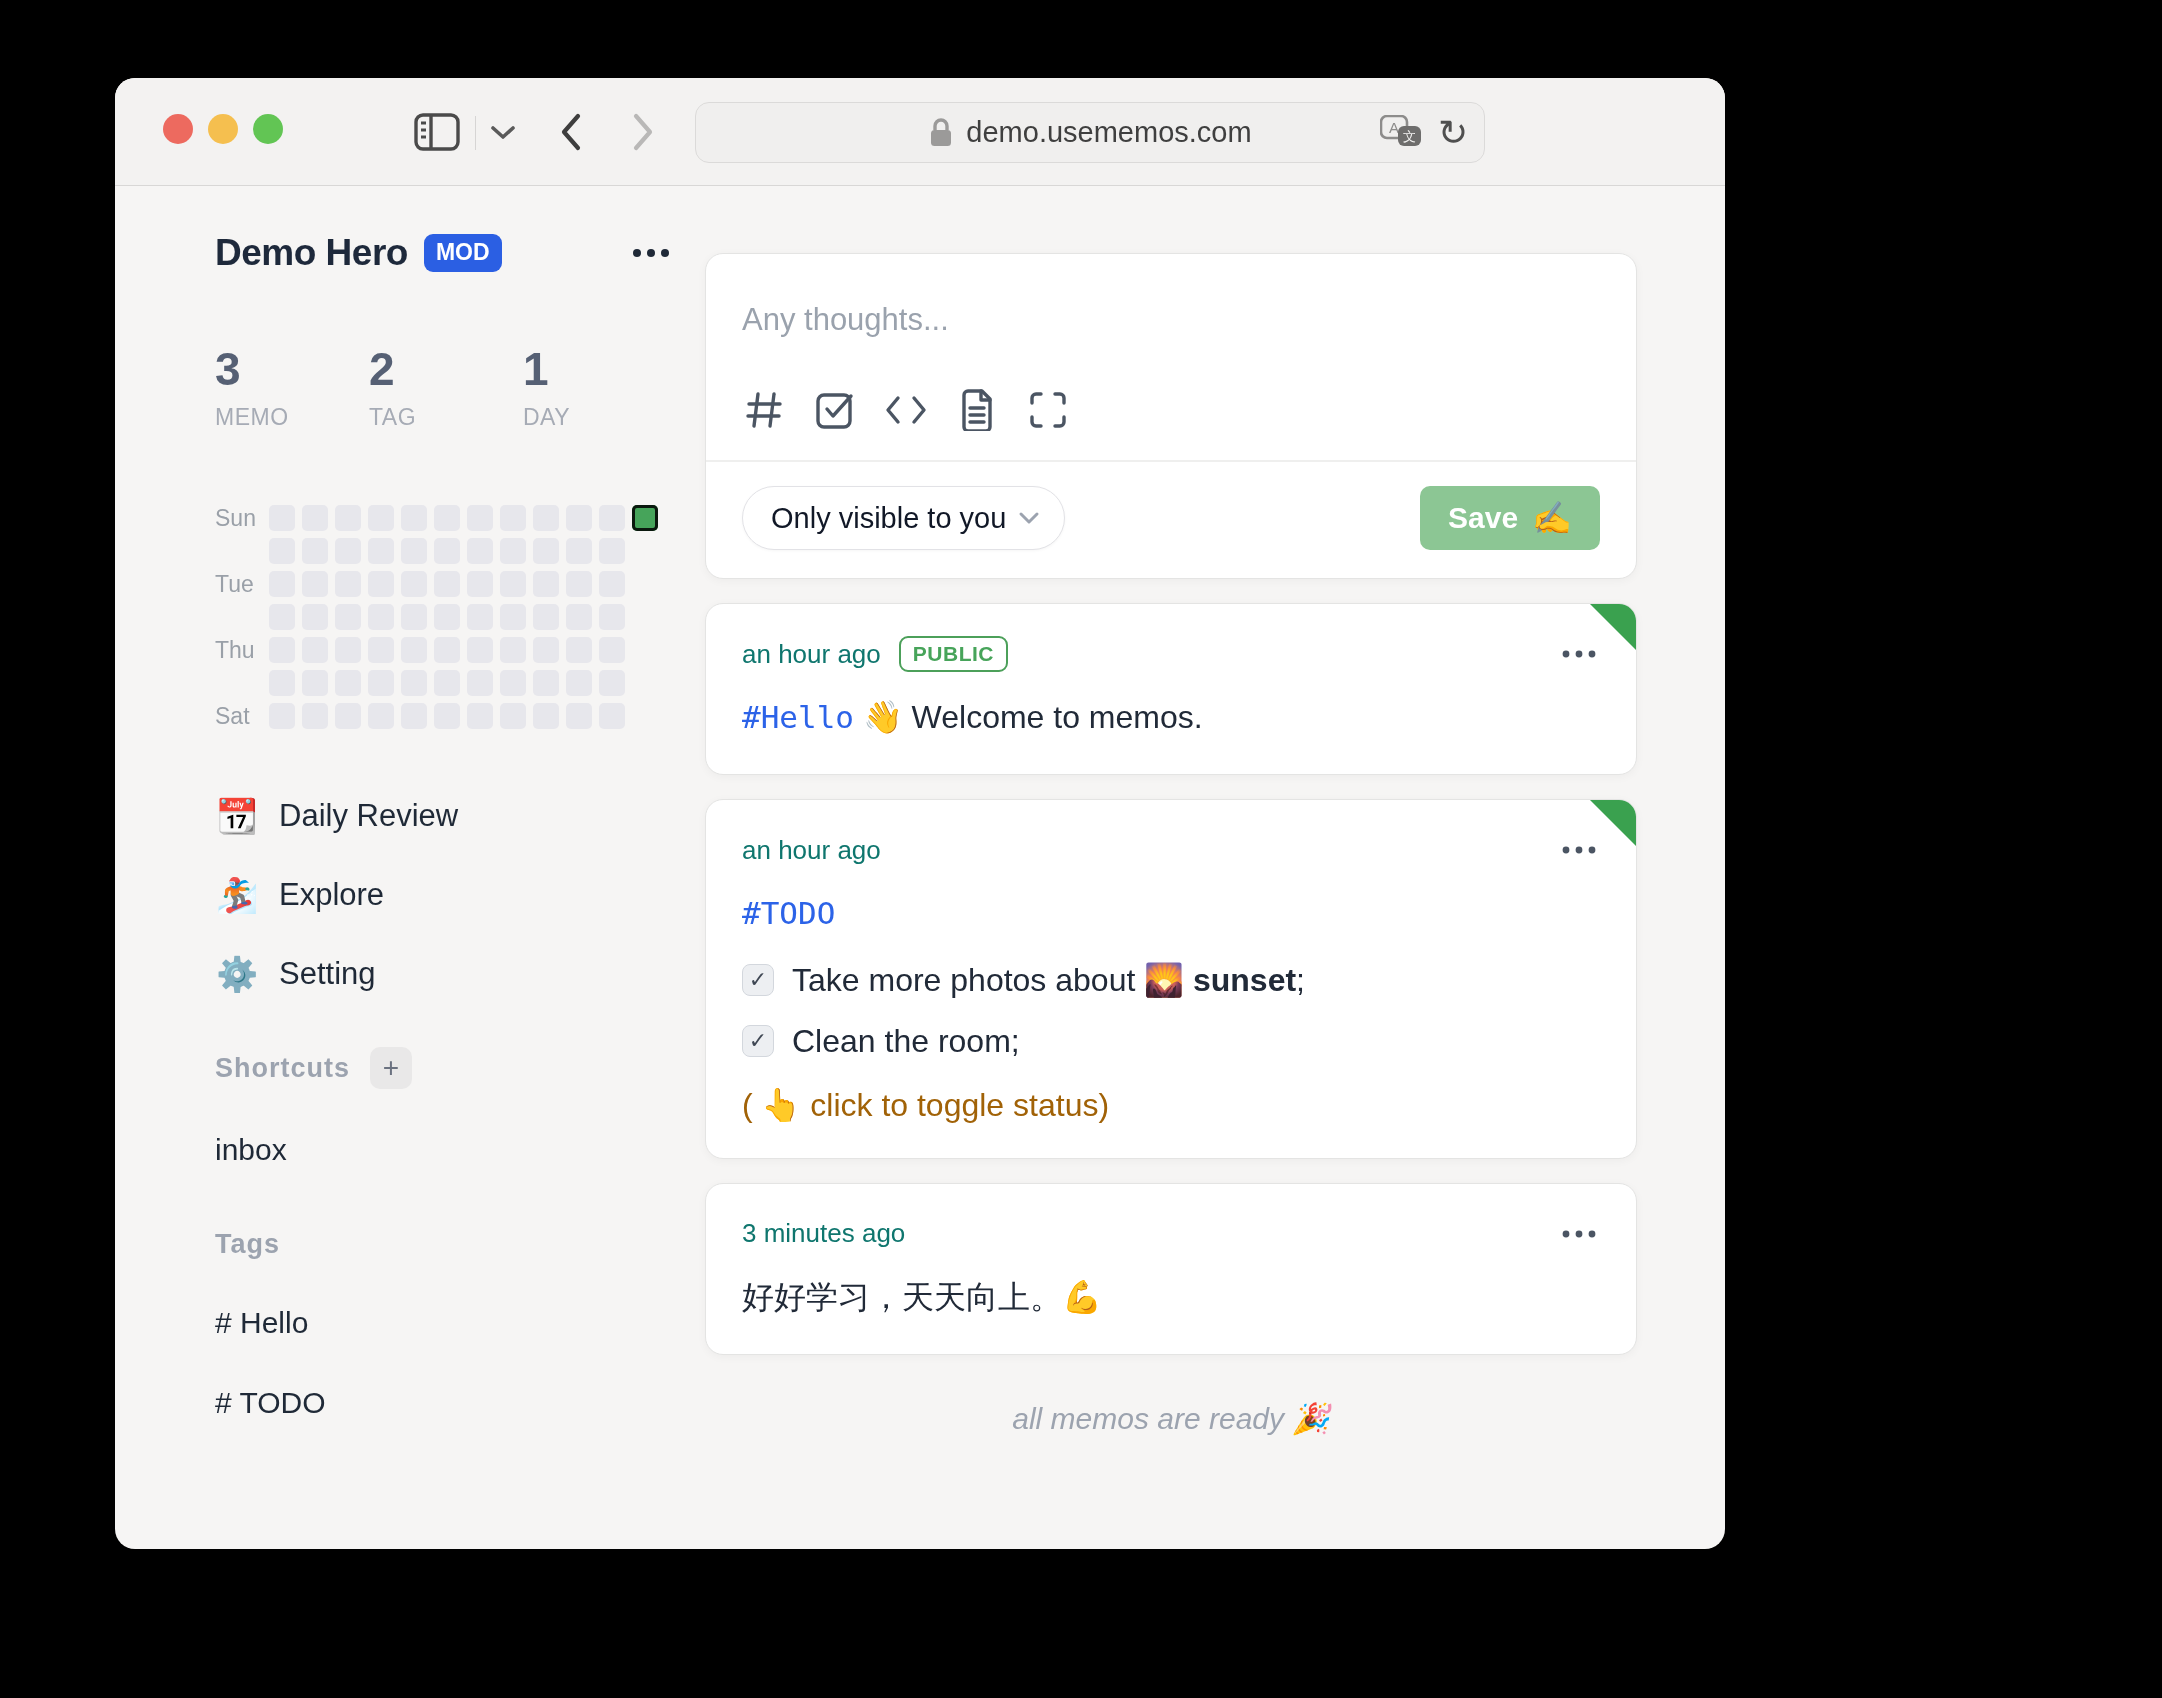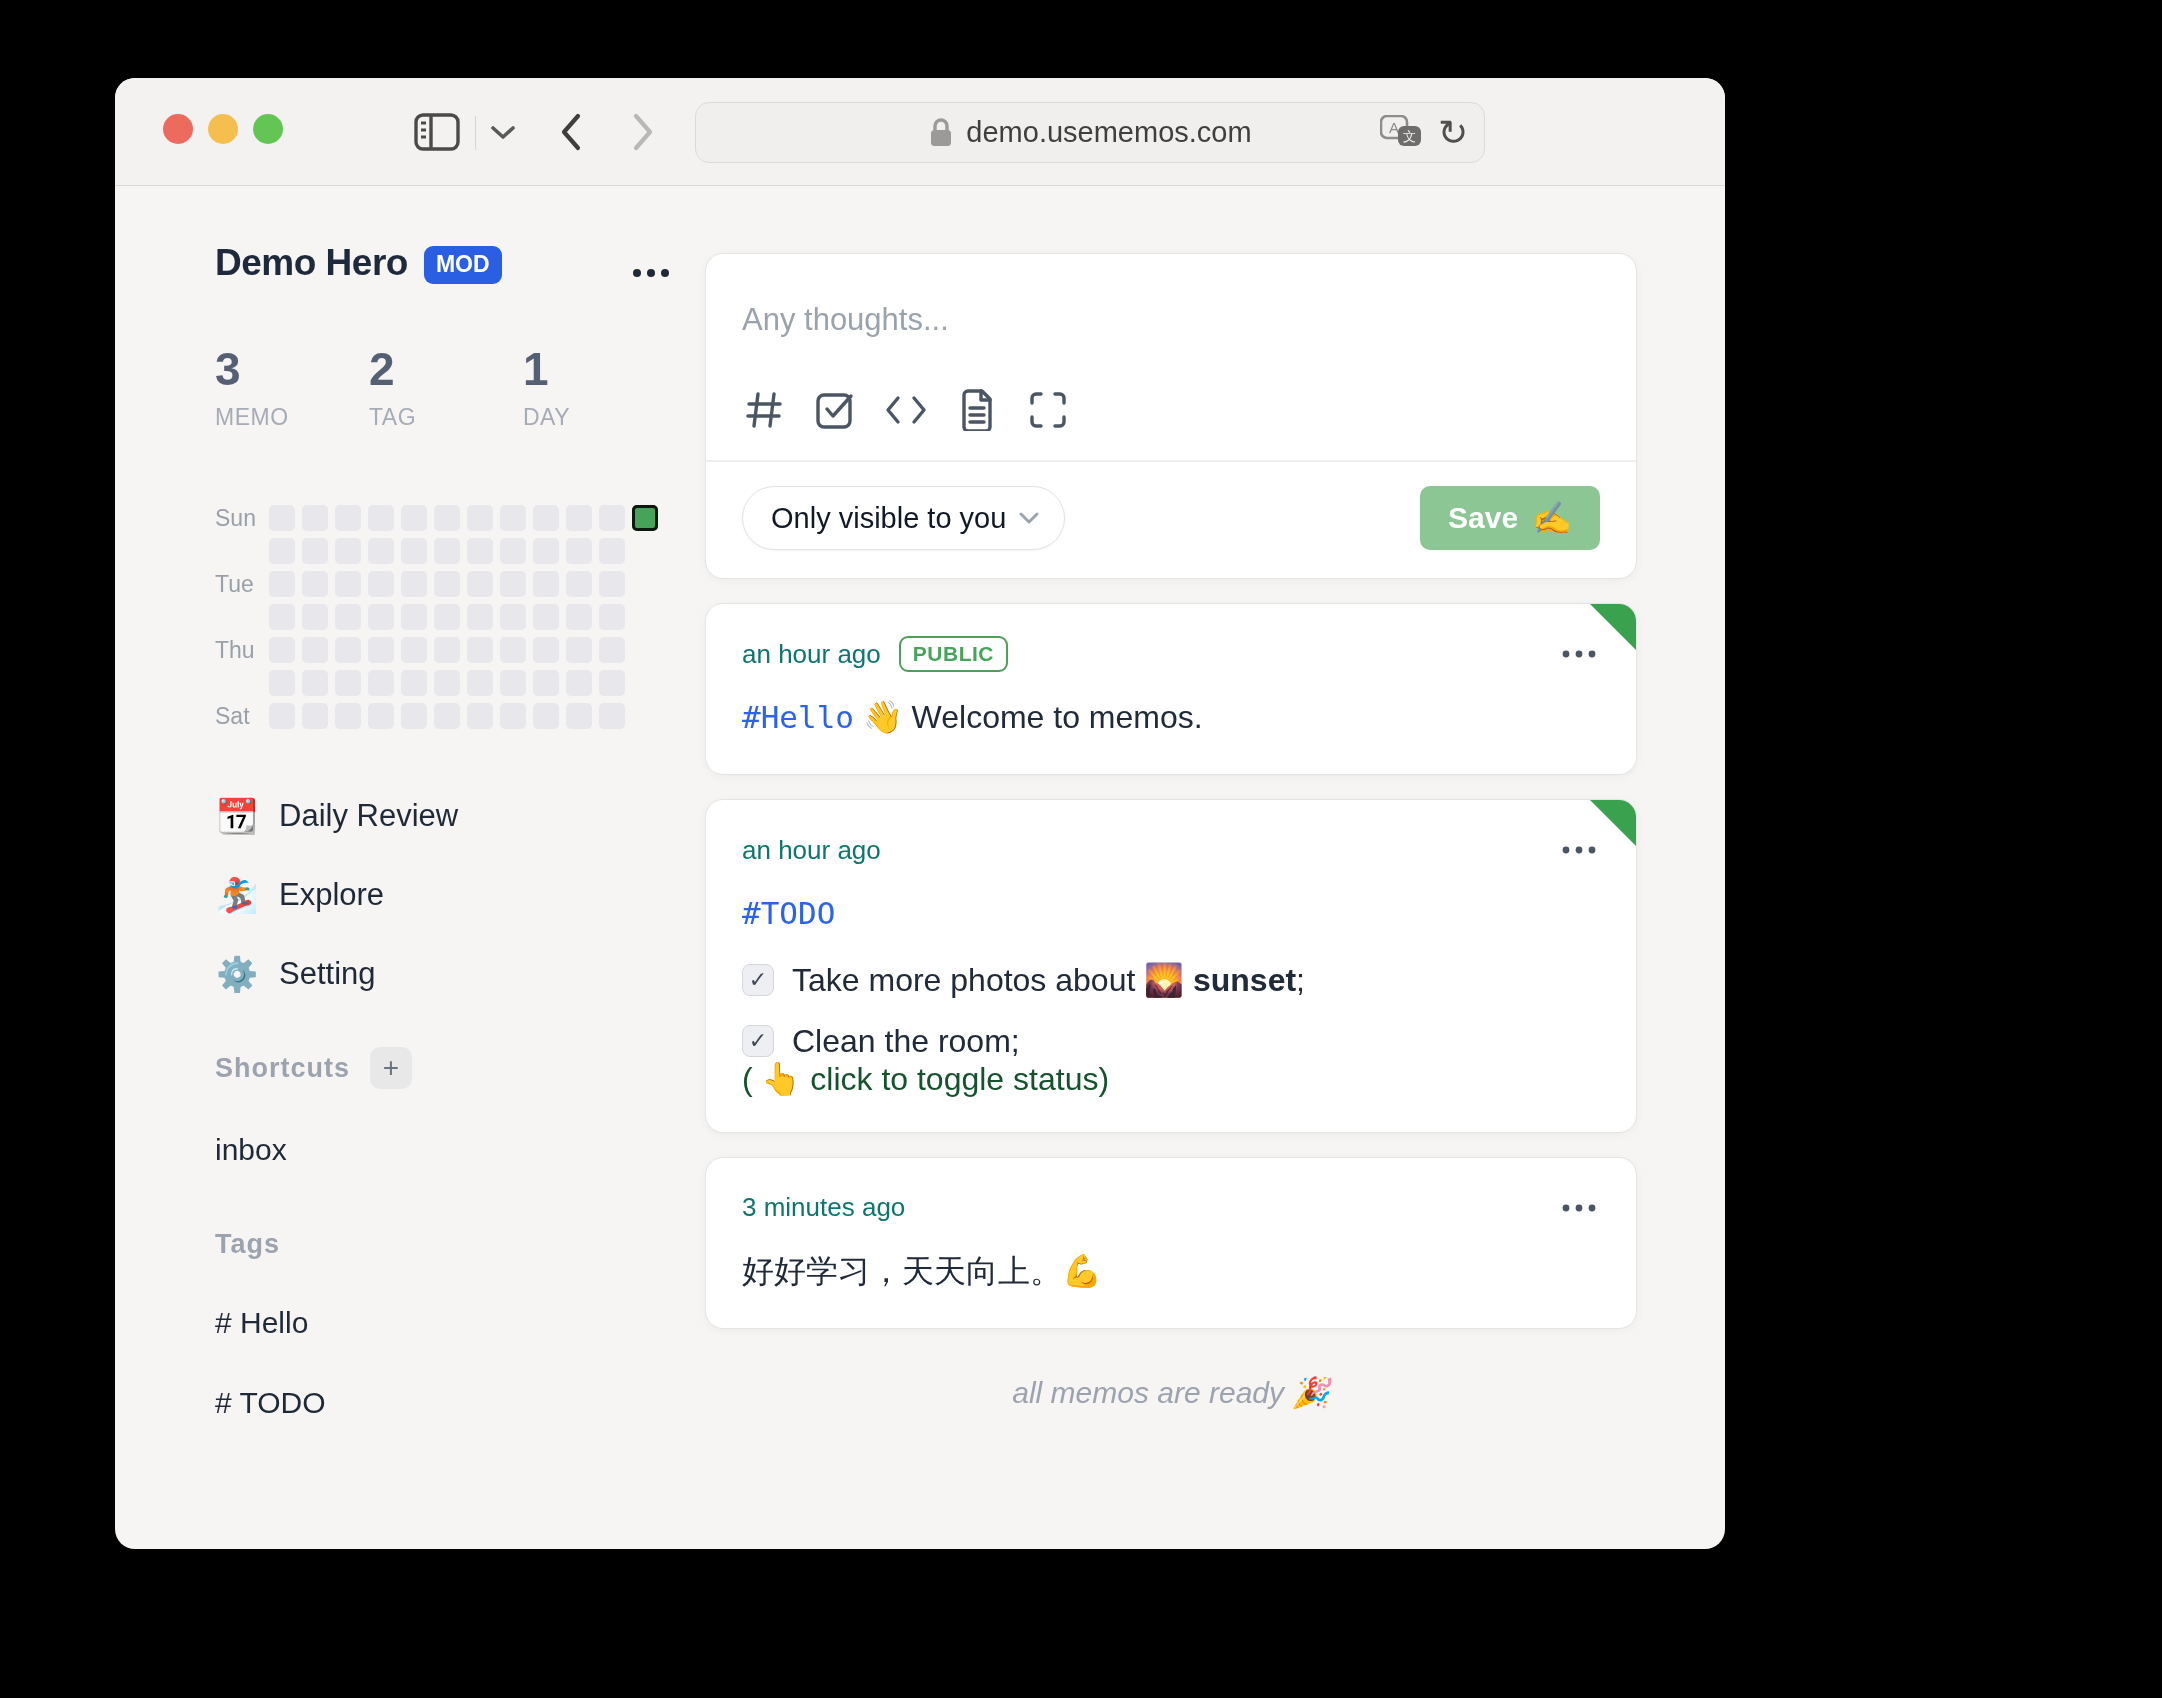--- a/index.html
+++ b/index.html
@@ -32,21 +32,21 @@
   .urlbar .url-text{font-size:29px;color:#3f3f3f;}
   .url-right{position:absolute;right:16px;top:0;height:100%;display:flex;align-items:center;gap:16px;}
   .reload-glyph{font-size:36px;color:#4f4f4f;line-height:1;}
 
   
   .app{display:flex;padding:0 88px 0 100px;}
   .sidebar{width:462px;flex:none;padding-top:36px;}
   .main{flex:1;margin-left:28px;padding-top:36px;}
 
   
-  .user-row{display:flex;align-items:flex-end;height:62px;}
+  .user-row{display:flex;align-items:center;height:62px;}
   .user-name{font-size:37px;font-weight:bold;color:#1e293b;letter-spacing:-.5px;}
   .mod-badge{
     margin-left:16px;background:#2b5fe3;color:#fff;font-size:23px;font-weight:bold;
     padding:5px 12px;border-radius:9px;line-height:1.2;
   }
   .user-menu{margin-left:auto;display:flex;align-items:center;padding:6px;}
   .stats{display:flex;margin-top:58px;}
   .stat{width:186px;}
   .stat-num{font-size:46px;font-weight:bold;color:#566074;}
   .stat-label{font-size:23px;color:#a6abb5;margin-top:8px;letter-spacing:.5px;}
@@ -113,21 +113,21 @@
     border-top:46px solid #3aa14f;border-left:46px solid transparent;}
   .memo-content{margin-top:16px;font-size:32px;color:#212a38;line-height:1.45;}
   .tag-token{color:#2c63e8;font-family:"DejaVu Sans Mono",monospace;font-size:31px;}
   .task-row{display:flex;align-items:center;gap:18px;margin-top:24px;font-size:32px;color:#212a38;}
   .checkbox{
     width:30px;height:30px;border-radius:8px;flex:none;
     display:flex;align-items:center;justify-content:center;
   }
   .checkbox.checked{background:#edeff2;border:1px solid #d3d7dd;color:#3f4754;font-size:22px;font-weight:bold;}
   .checkbox.unchecked{background:#f4f5f7;border:1px solid #e3e5e9;color:transparent;}
-  .toggle-note{font-size:32px;color:#14532d;}
+  .toggle-note{margin-top:26px;font-size:32px;color:#a16207;}
   .b{font-weight:bold;}
   .i{font-style:italic;}
 
   .list-footer{margin-top:46px;text-align:center;font-size:30px;color:#9ca3af;font-style:italic;}
 
   svg{display:block;}
 </style>
 </head>
 <body>
 

